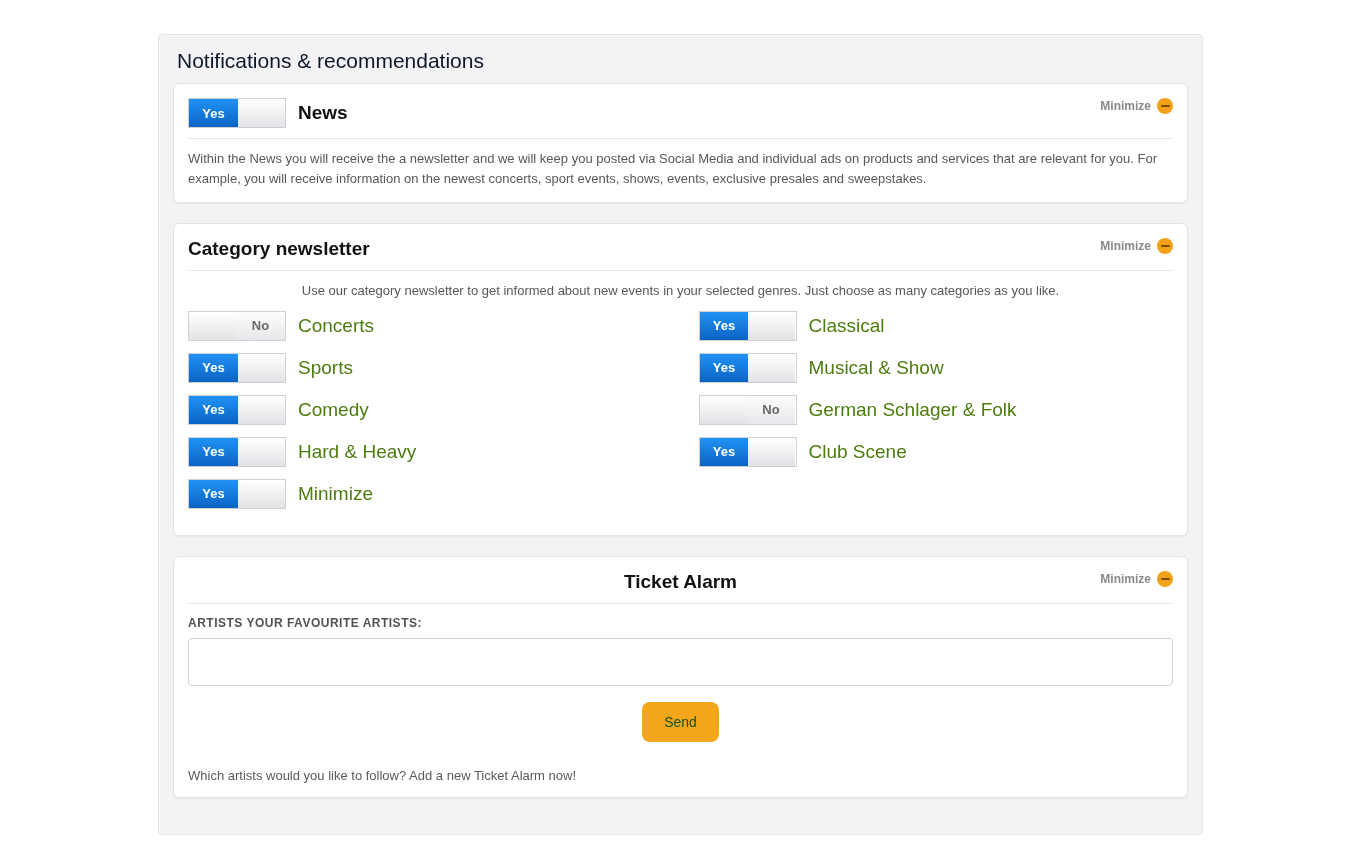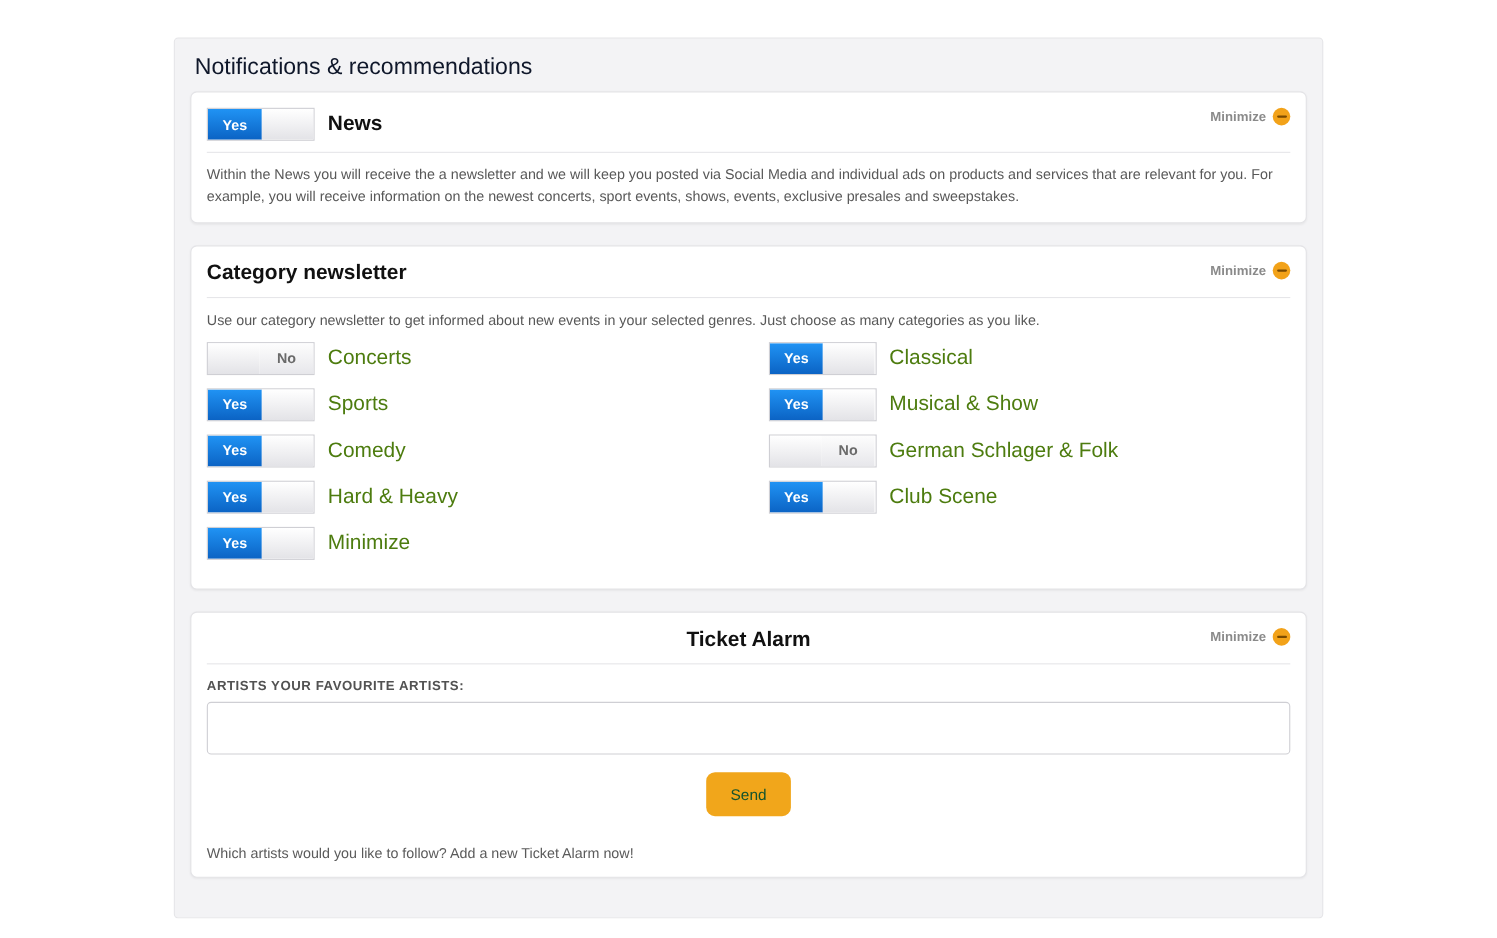--- a/index.html
+++ b/index.html
@@ -81,21 +81,21 @@
     height: 2px;
     background: #7a4a00;
     border-radius: 1px;
   }
   .desc {
     font-size: 13px;
     color: #585858;
     line-height: 1.5;
     margin: 6px 0 0 0;
   }
-  .desc.small { margin-top: 2px; }
+  .desc.small { margin-top: 2px; text-align: center; }
   .subhead {
     font-size: 12px;
     letter-spacing: 0.5px;
     color: #525252;
     font-weight: 700;
     margin: 12px 0 8px 0;
   }
 
   
   .toggle-wrap {

